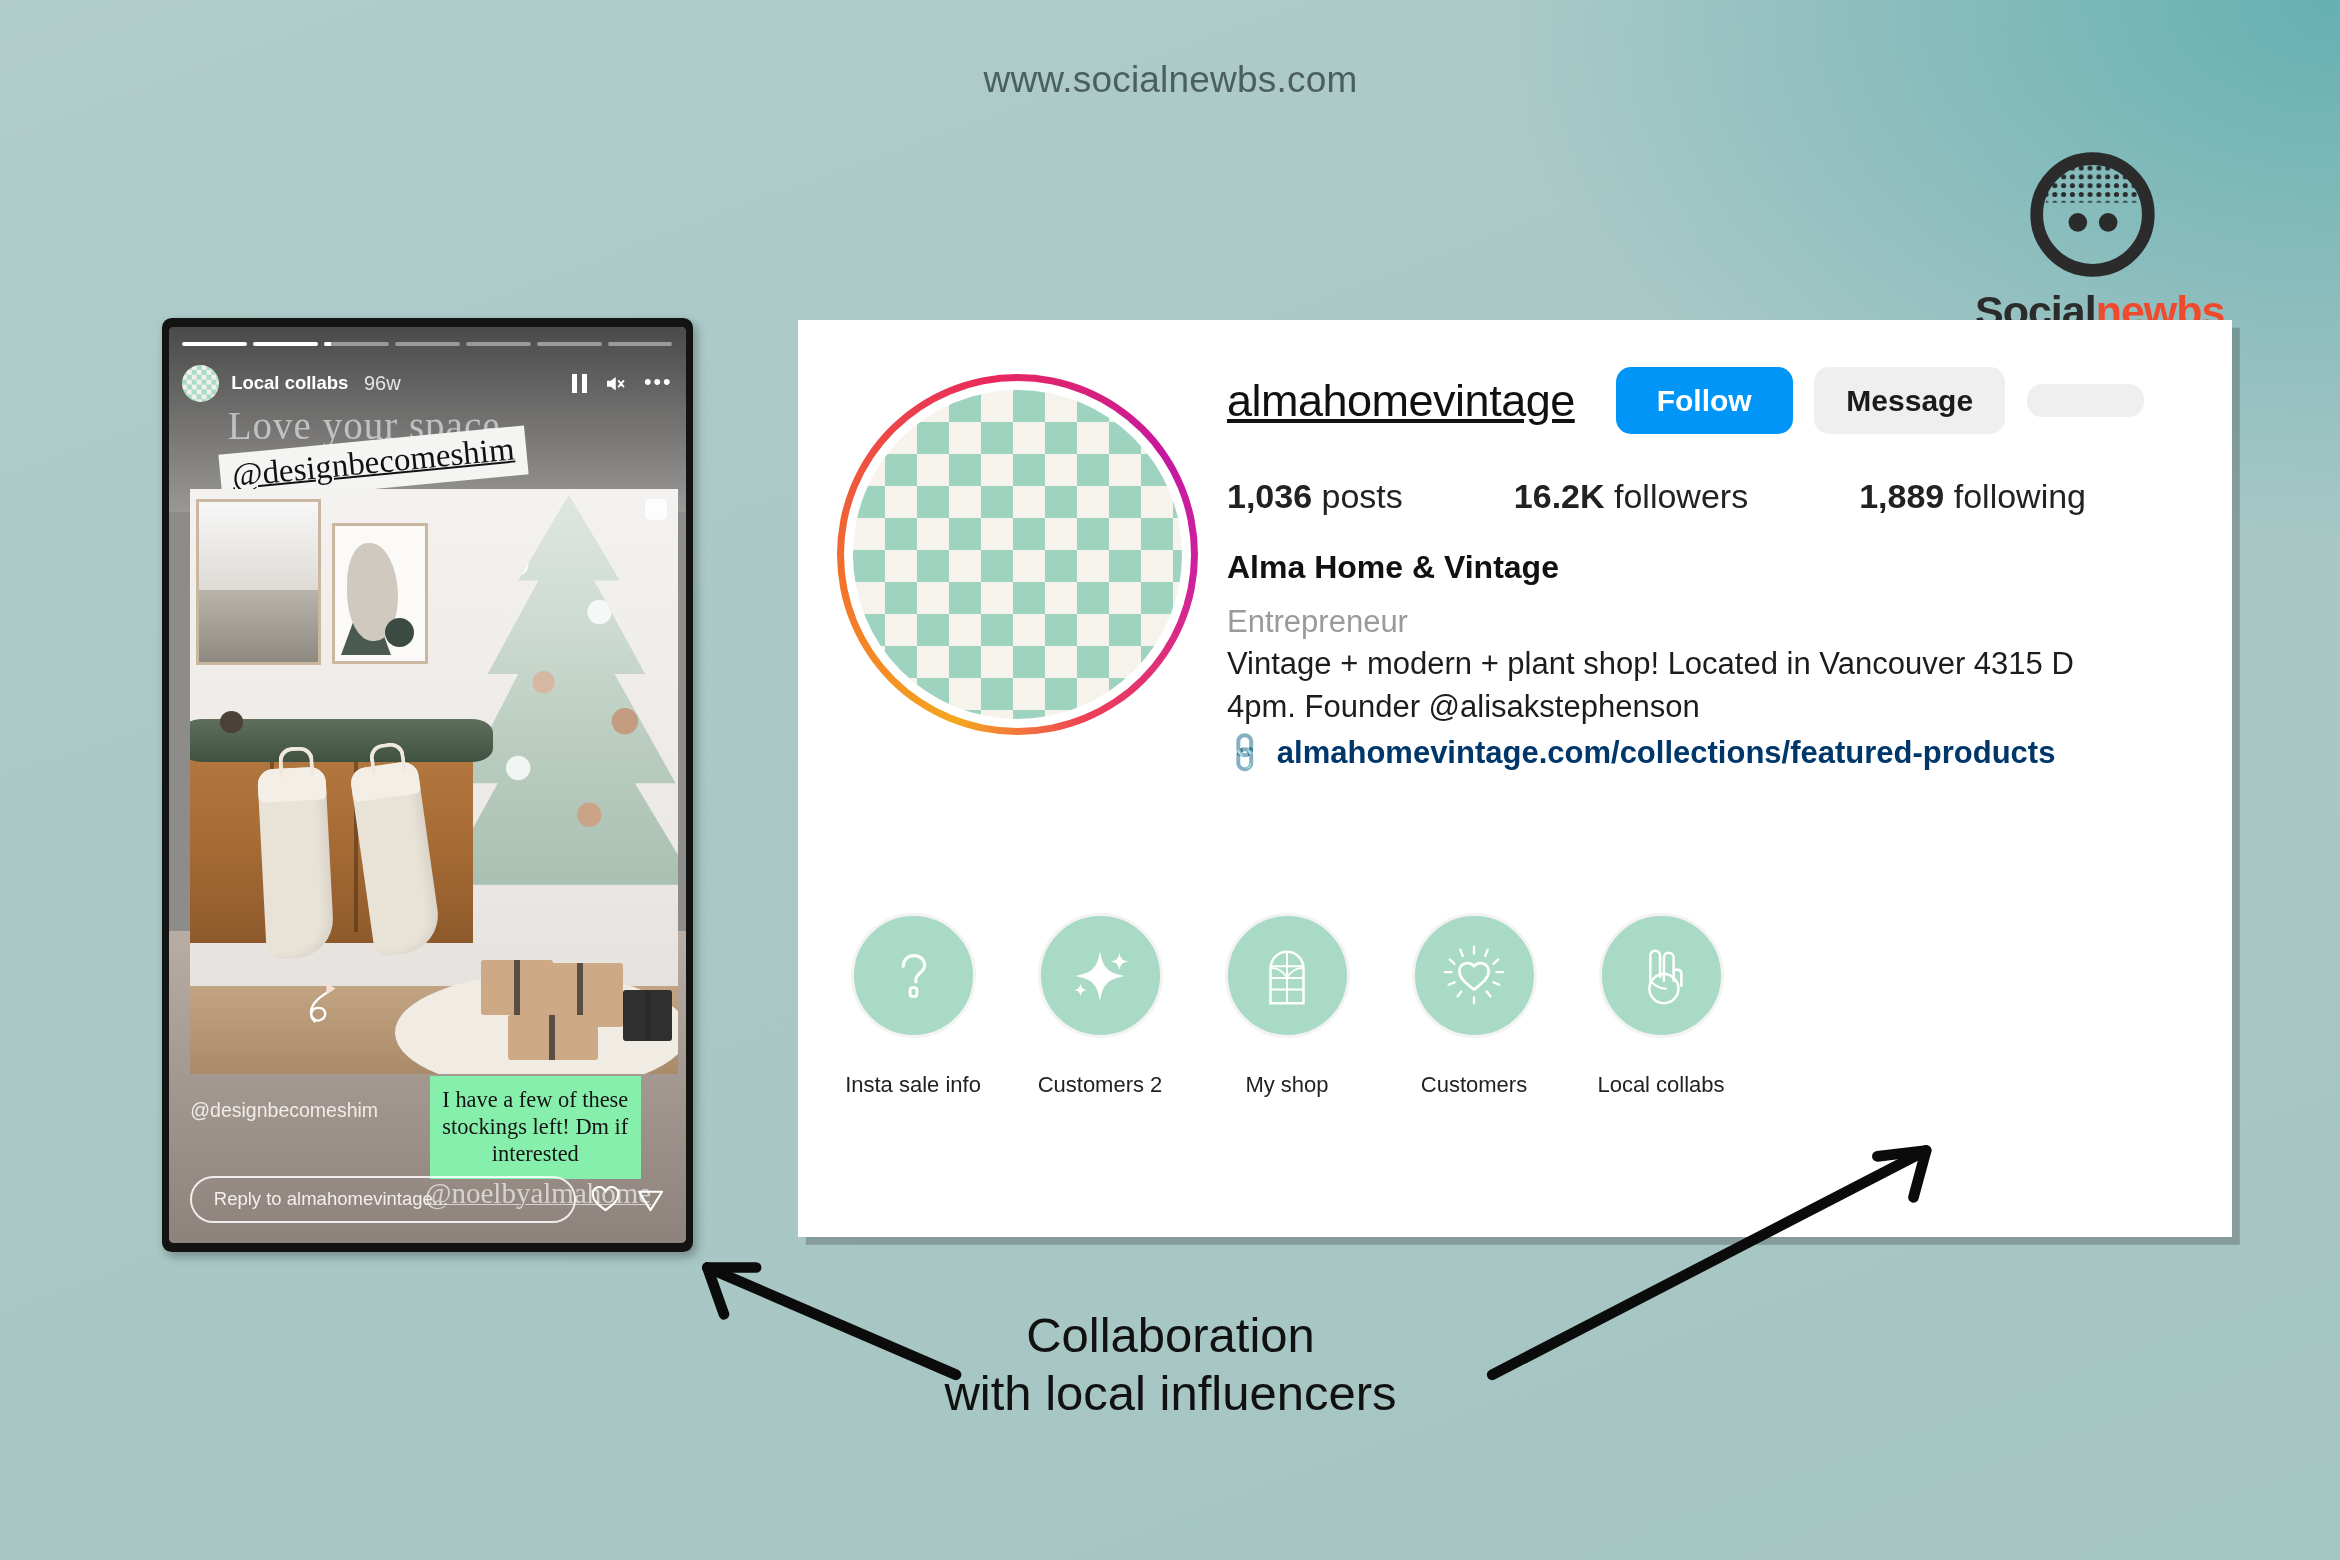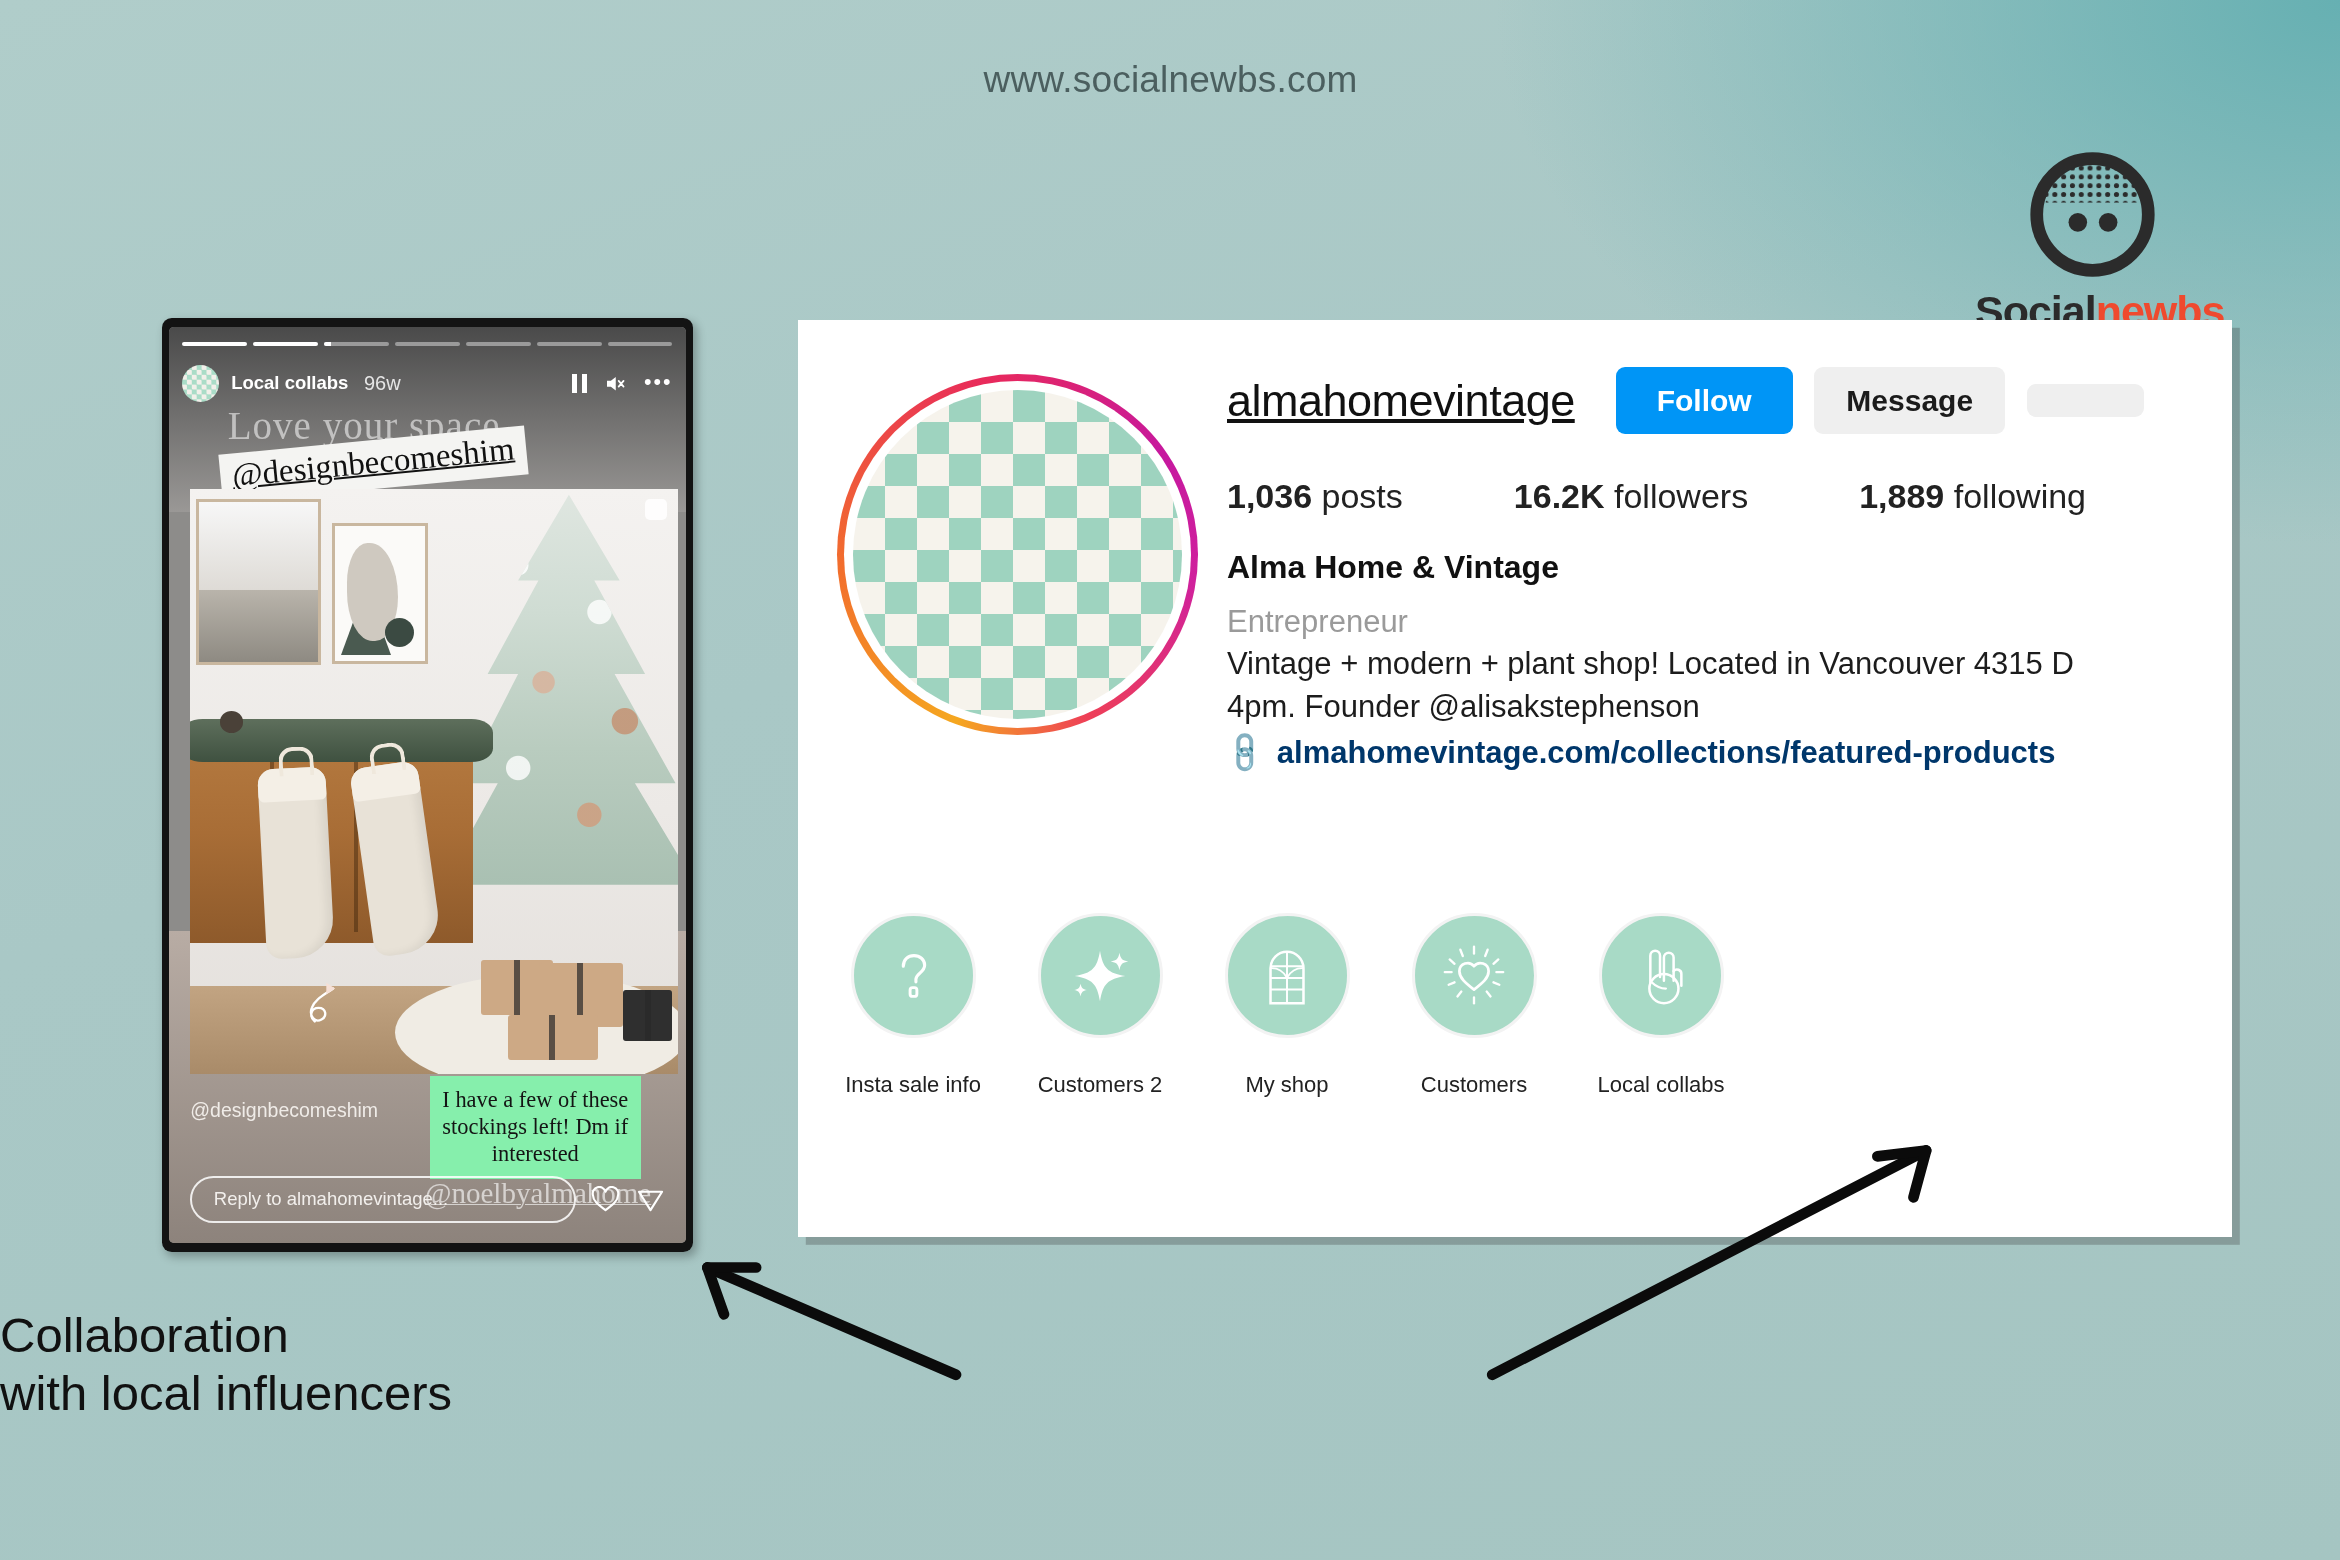--- a/index.html
+++ b/index.html
@@ -51,21 +51,21 @@
       linear-gradient(45deg, #9ed3bf 25%, transparent 25%, transparent 75%, #9ed3bf 75%),
       linear-gradient(45deg, #9ed3bf 25%, transparent 25%, transparent 75%, #9ed3bf 75%);
     background-size: 64px 64px;
     background-position: 0 0, 32px 32px;
   }
 
   .ig-right { position: absolute; left: 429px; top: 0; right: 0; }
   .ig-row1 { display: flex; align-items: center; gap: 21.5px; margin-top: 47px; }
   .ig-username { font-size: 45px; color: #111; font-weight: 400; letter-spacing: -0.5px; white-space: nowrap; text-decoration: underline; }
   .btn {
-    border: none; border-radius: 9px; font-size: 30px; font-weight: 700;
+    border: none; border-radius: 15px; font-size: 30px; font-weight: 700;
     padding: 16.6px 0; font-family: inherit; cursor: pointer; white-space: nowrap;
   }
   .btn-follow { background: #0095f6; color: #fff; width: 177px; margin-left: 19.5px; }
   .btn-message { background: #efefef; color: #1b1b1b; width: 191px; }
   .btn-cut { background: #efefef; color: #1b1b1b; width: 117px; }
 
   .ig-stats { display: flex; gap: 111px; margin-top: 43px; font-size: 34px; color: #222; }
   .ig-stats b { font-weight: 700; }
   .ig-stats span { font-weight: 400; text-align: center; }
 
@@ -190,21 +190,21 @@
     position: absolute; left: 256px; top: 850px; font-family: "Liberation Serif", serif;
     font-size: 29px; color: rgba(255,255,255,.62); text-decoration: underline; text-decoration-thickness: 1px;
   }
   .reply-bar { position: absolute; left: 21.5px; bottom: 21.5px; right: 21.5px; height: 45px; display: flex; align-items: center; gap: 15.6px; }
   .reply-field { flex: 1; height: 47px; border: 2px solid rgba(255,255,255,.85); border-radius: 23.4px;
     display: flex; align-items: center; padding-left: 21.5px; font-size: 18.5px; color: #f2efec; }
   .ic-heart, .ic-send { color: #fff; flex: none; }
 
   
   .annotation {
-    position: absolute; left: 0; top: 1307px; width: 2341px; 
+    position: absolute; left: 0; top: 1307px; width: 2341px; text-align: center;
     font-size: 49px; color: #111; line-height: 1.18;
   }
   .arrows { position: absolute; left: 0; top: 0; width: 2341px; height: 1560px; pointer-events: none; }
 </style>
 </head>
 <body>
 
 <div class="site-url">www.socialnewbs.com</div>
 
 <div class="logo">

